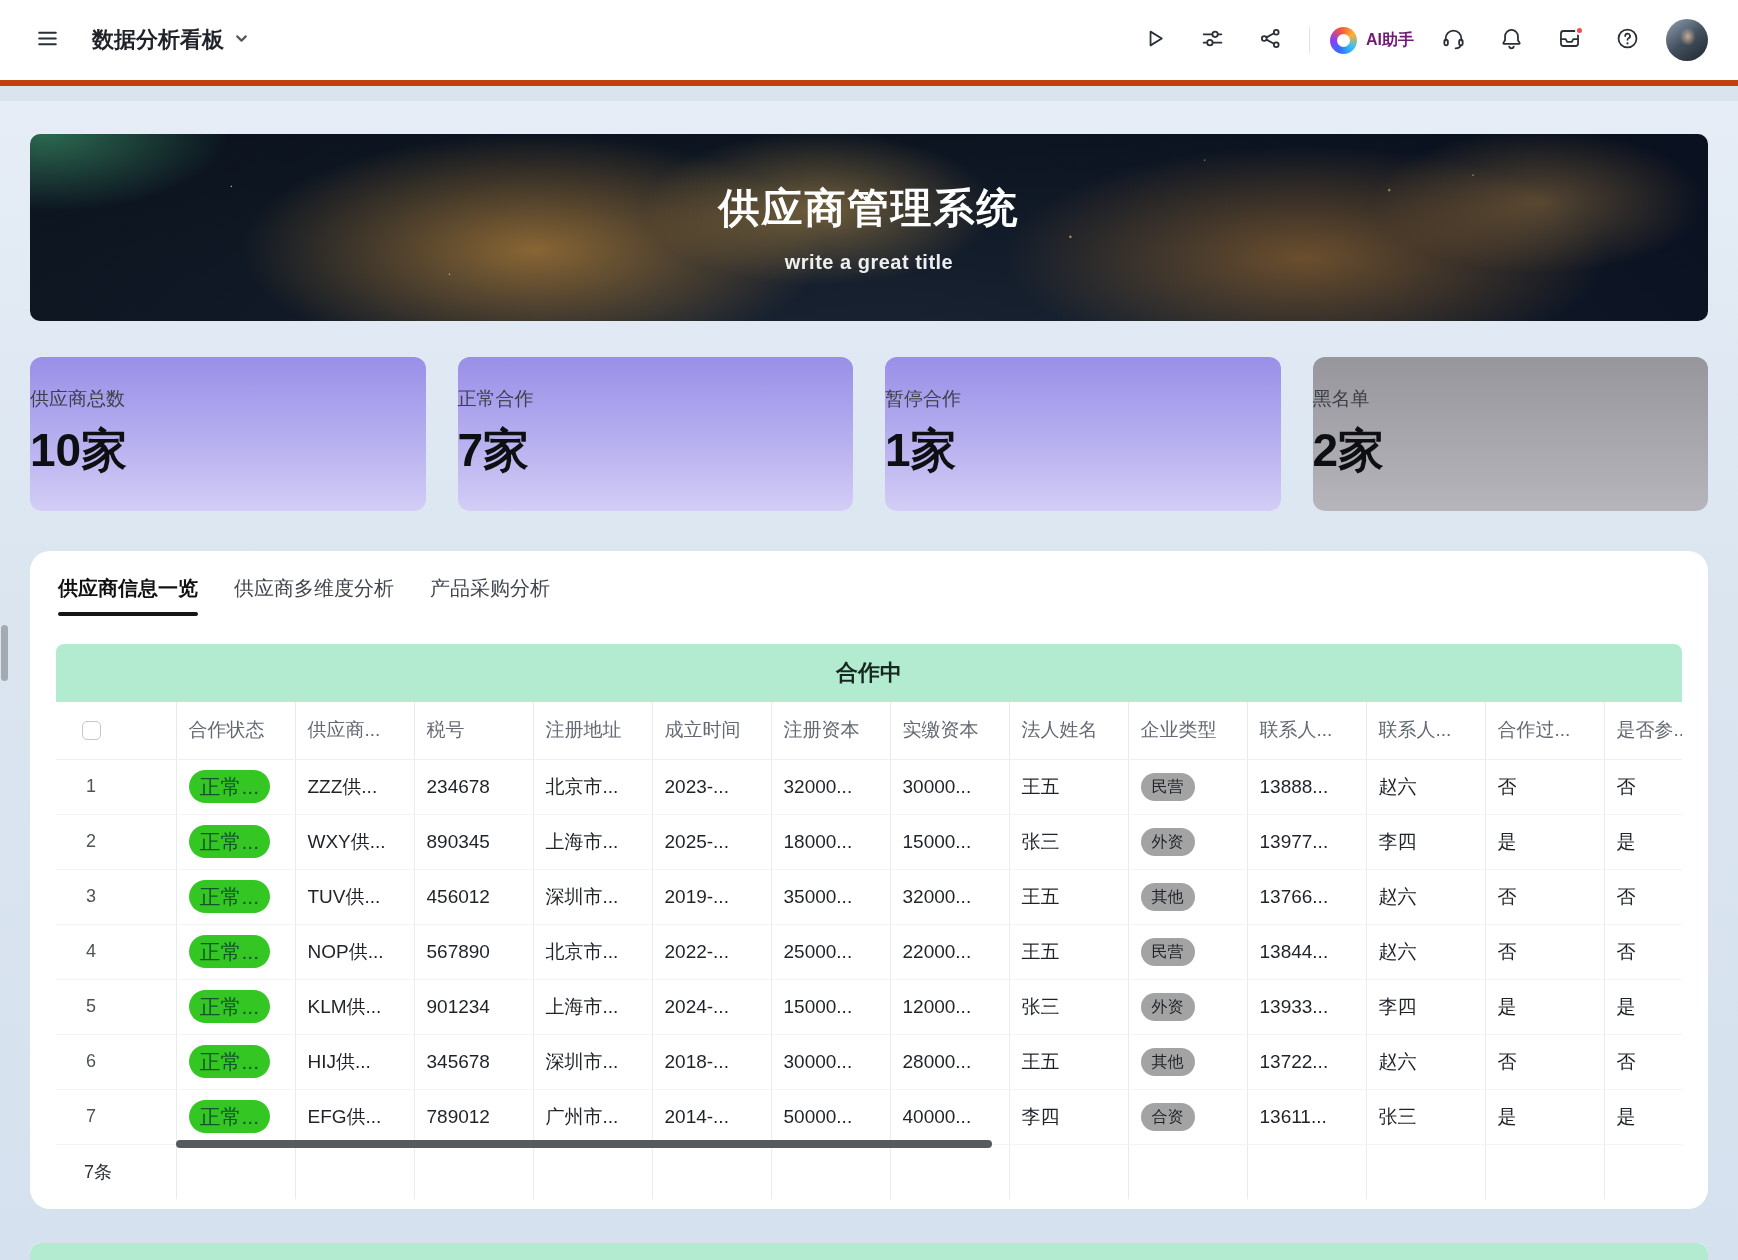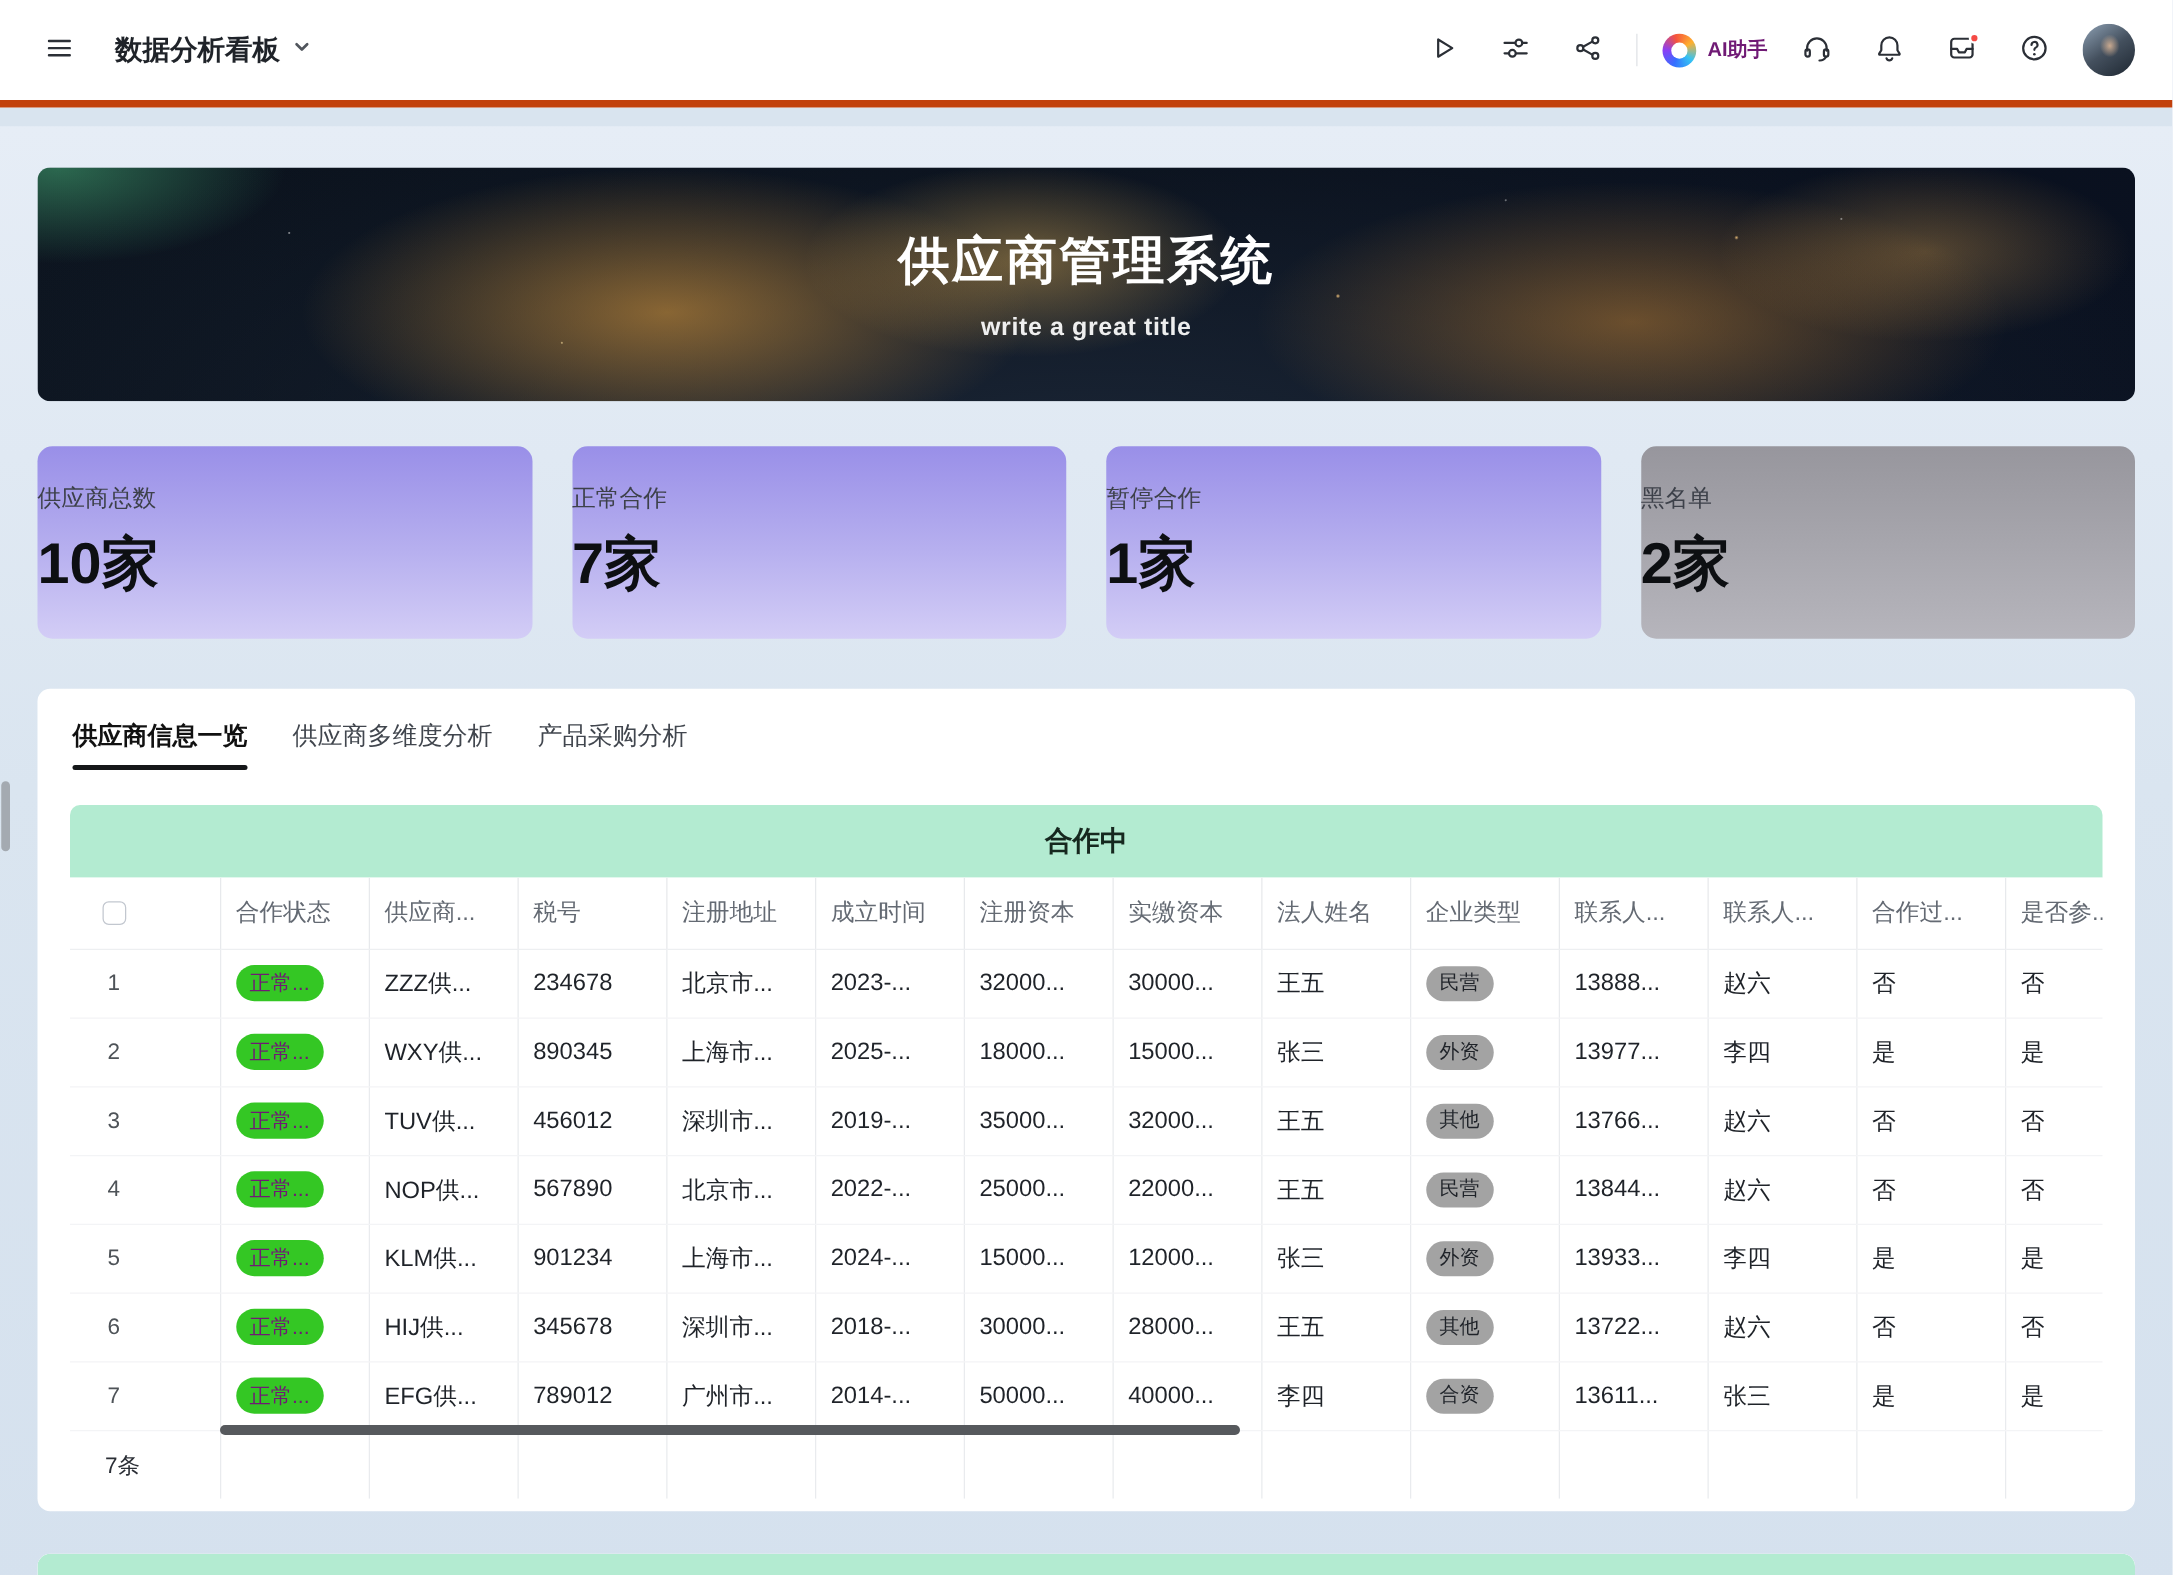--- a/index.html
+++ b/index.html
@@ -78,21 +78,21 @@
   .stat-card { flex:1; height:154px; border-radius:12px; display:flex; flex-direction:column;
     justify-content:center; gap:8px; cursor:pointer; }
   .stat-card.purple { background:linear-gradient(180deg,
       var(--card-purple-top,#998fe8) 0%, #b7b0ef 55%, var(--card-purple-bottom,#d3cdf6) 100%); }
   .stat-card.gray { background:linear-gradient(180deg,
       var(--card-gray-top,#97969d) 0%, var(--card-gray-bottom,#b6b5bc) 100%); }
   .stat-label { font-size:19px; color:#3d414a; font-weight:500; }
   .stat-value { font-size:46px; color:#0d0f12; font-weight:700; }
 
   
-  .panel { background:#fff; border-radius:10px; margin-top:40px; padding:22px 26px 10px; }
+  .panel { background:#fff; border-radius:20px; margin-top:40px; padding:22px 26px 10px; }
   .tabs { display:flex; gap:36px; padding:2px 0 4px 2px; }
   .tab { font-size:20px; color:#41464e; cursor:pointer; position:relative; padding-bottom:14px; }
   .tab.active { font-weight:700; color:#111; }
   .tab.active::after { content:""; position:absolute; left:0; right:0; bottom:0; height:4px;
     background:#151719; border-radius:2px; }
 
   .table-card { margin-top:24px; position:relative; }
   .group-header { height:58px; background:var(--group-header-bg,#b3ebd1);
     border-radius:8px 8px 0 0; display:flex; align-items:center; justify-content:center;
     font-size:22px; font-weight:700; color:#16281f; cursor:pointer; }
@@ -102,22 +102,22 @@
   th { width:119px; height:57px; padding:0 12px; font-weight:400; font-size:19px; color:#646a73;
     border-right:1px solid #e7e9ec; border-bottom:1px solid #edeff1; }
   th.col-check { width:120px; }
   td { height:55px; padding:0 12px; font-size:19px; color:#1f2329;
     border-right:1px solid #e9ebee; border-bottom:1px solid #f3f4f6; }
   td.cell-index { padding-left:30px; color:#4e5358; font-size:18px; }
   tfoot td { border-bottom:none; }
   tfoot td.cell-foot { padding-left:28px; font-size:18px; color:#2b2f36; }
   .checkbox { width:19px; height:19px; border:1.6px solid #c2c7cf; border-radius:5px;
     background:#fff; margin-left:14px; cursor:pointer; }
-  .badge-green { display:inline-block; background:var(--badge-green,#34c724); color:#701a75;
-    font-size:17px; padding:6px 11px; border-radius:20px; line-height:1; }
+  .badge-green { display:inline-block; background:var(--badge-green,#34c724); color:#14532d;
+    font-size:21px; padding:6px 11px; border-radius:20px; line-height:1; }
   .badge-gray { display:inline-block; background:#a3a3a3; color:#1f2329; font-size:16px;
     padding:6px 11px; border-radius:15px; line-height:1; }
 
   .hscroll-thumb { position:absolute; left:120px; top:496px; width:816px; height:8px;
     background:#56595d; border-radius:4px; cursor:grab; }
 
   .panel2 { margin-top:34px; padding:0; overflow:hidden; border-radius:10px 10px 0 0; background:#fff; }
   .panel2 .group-header { border-radius:10px 10px 0 0; height:60px; }
 
   .vscroll-thumb { position:absolute; left:1px; top:625px; width:7px; height:56px;

